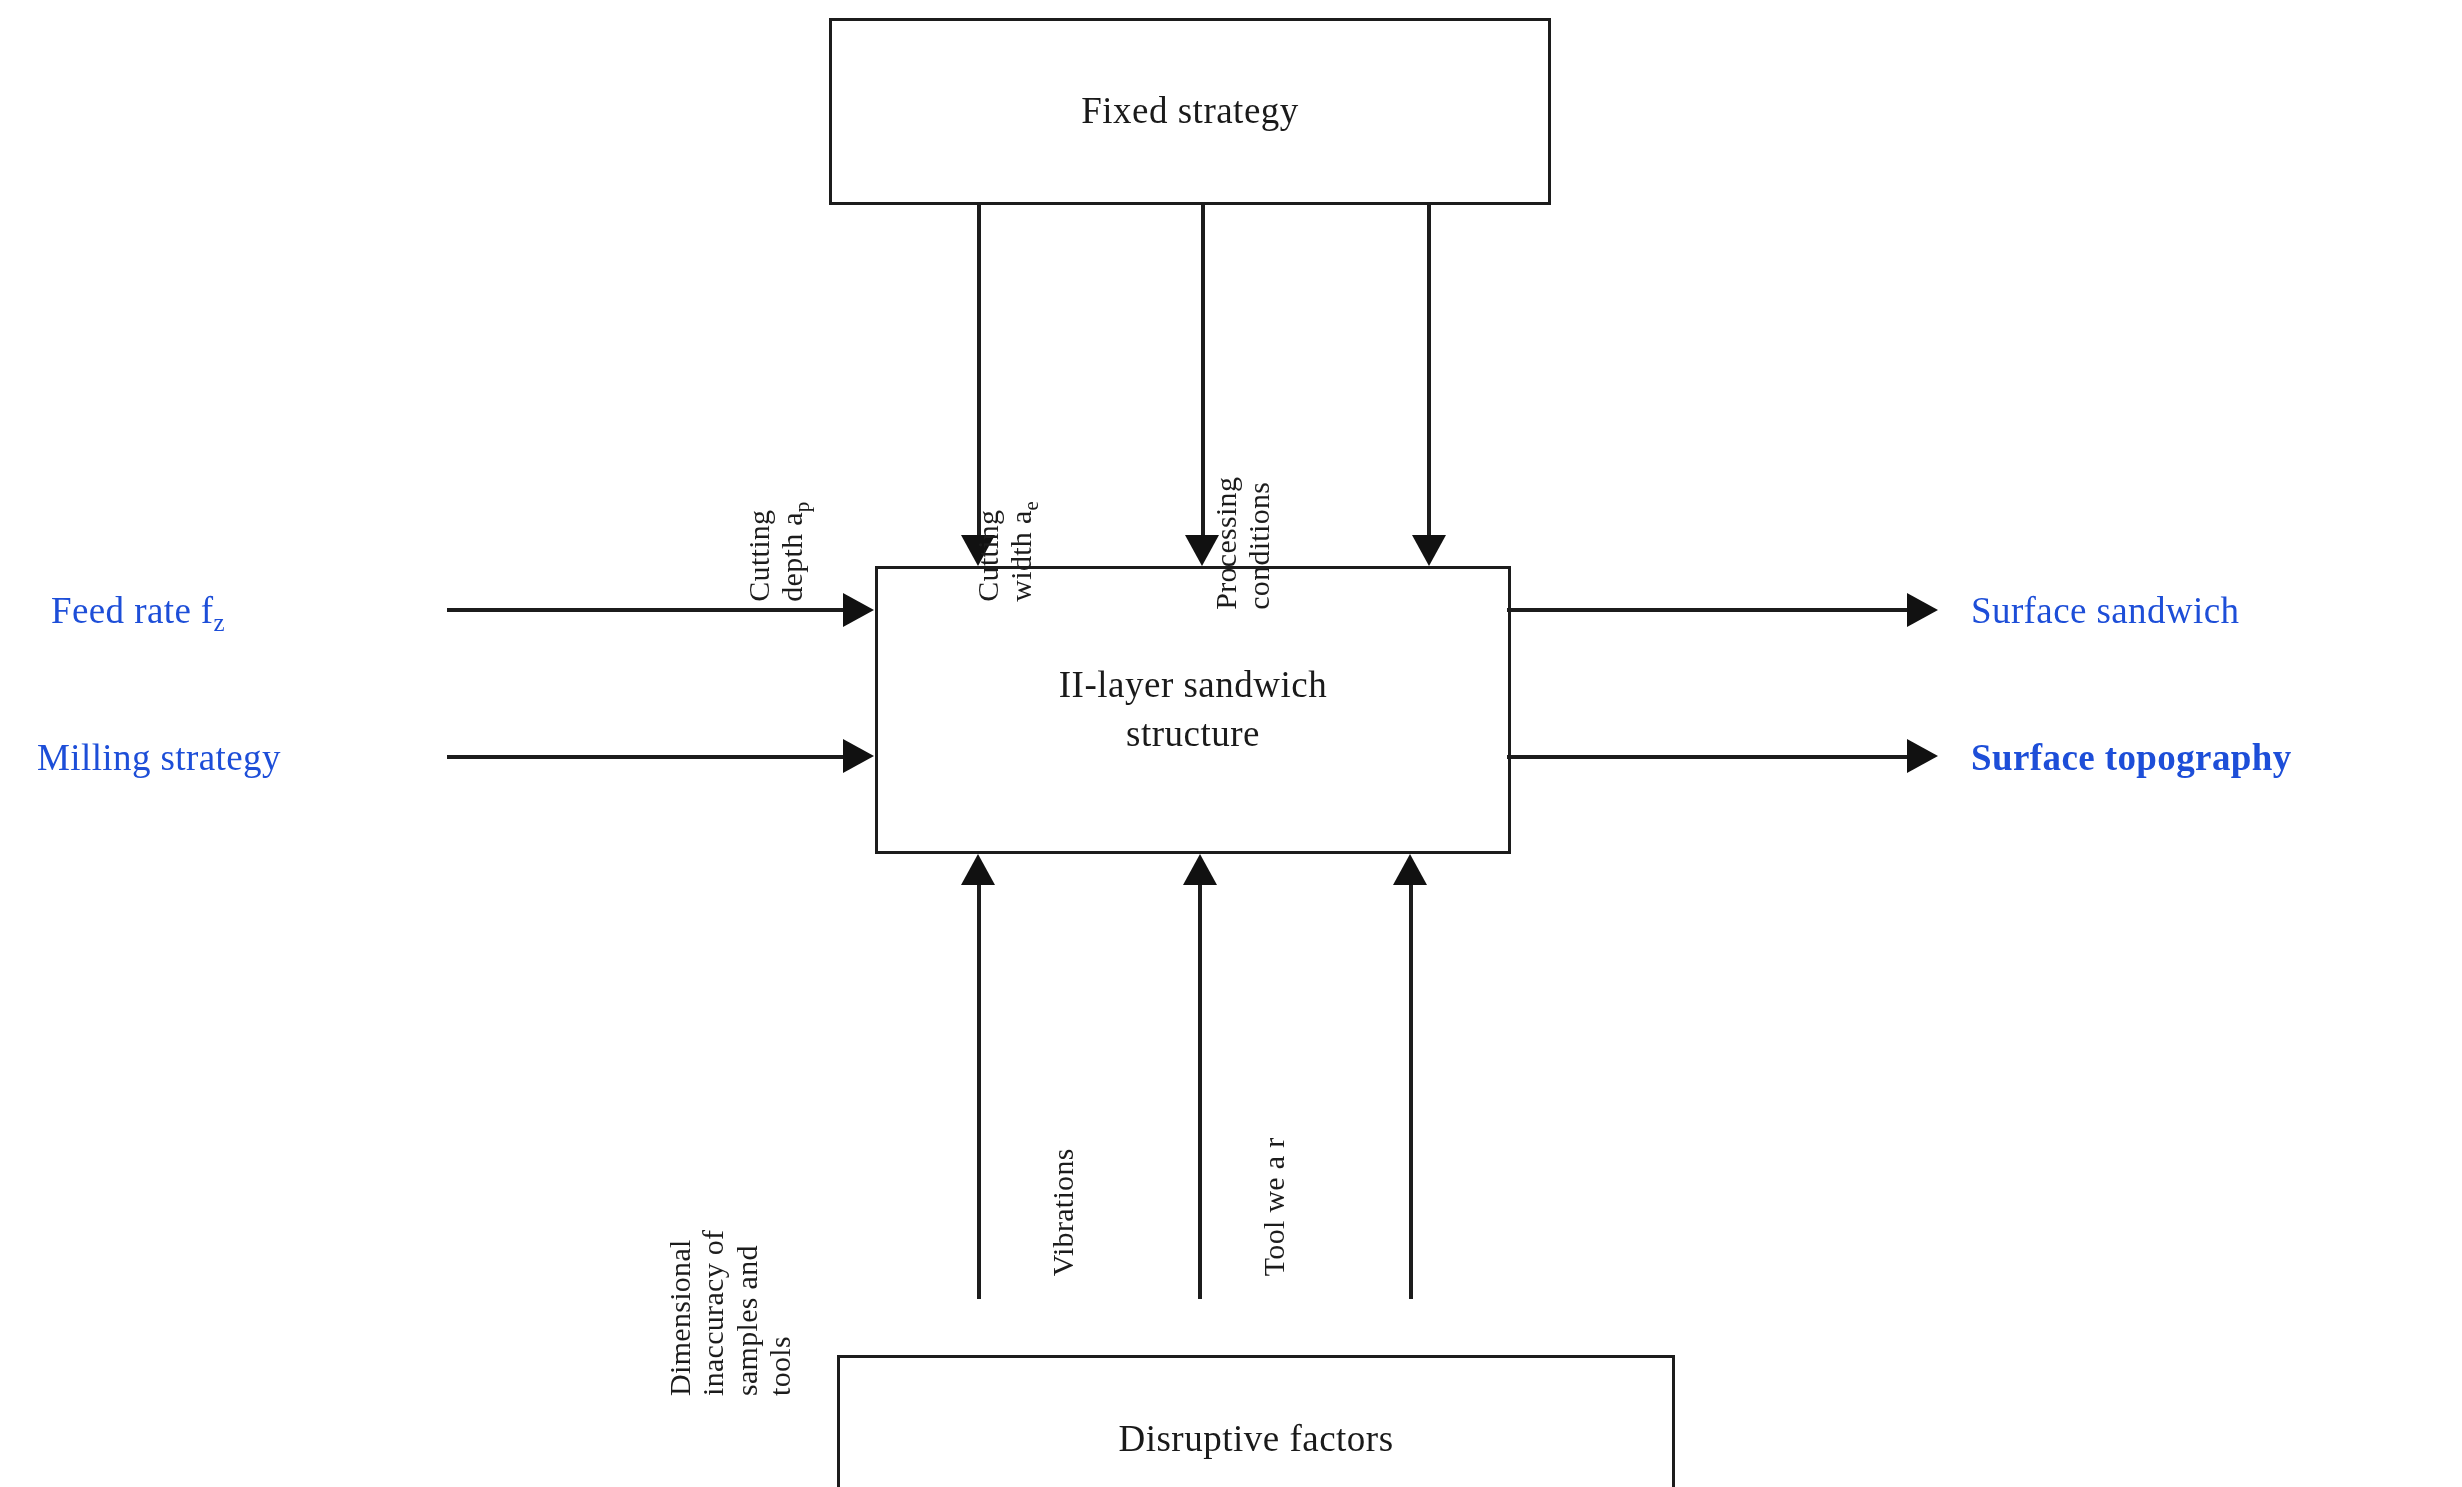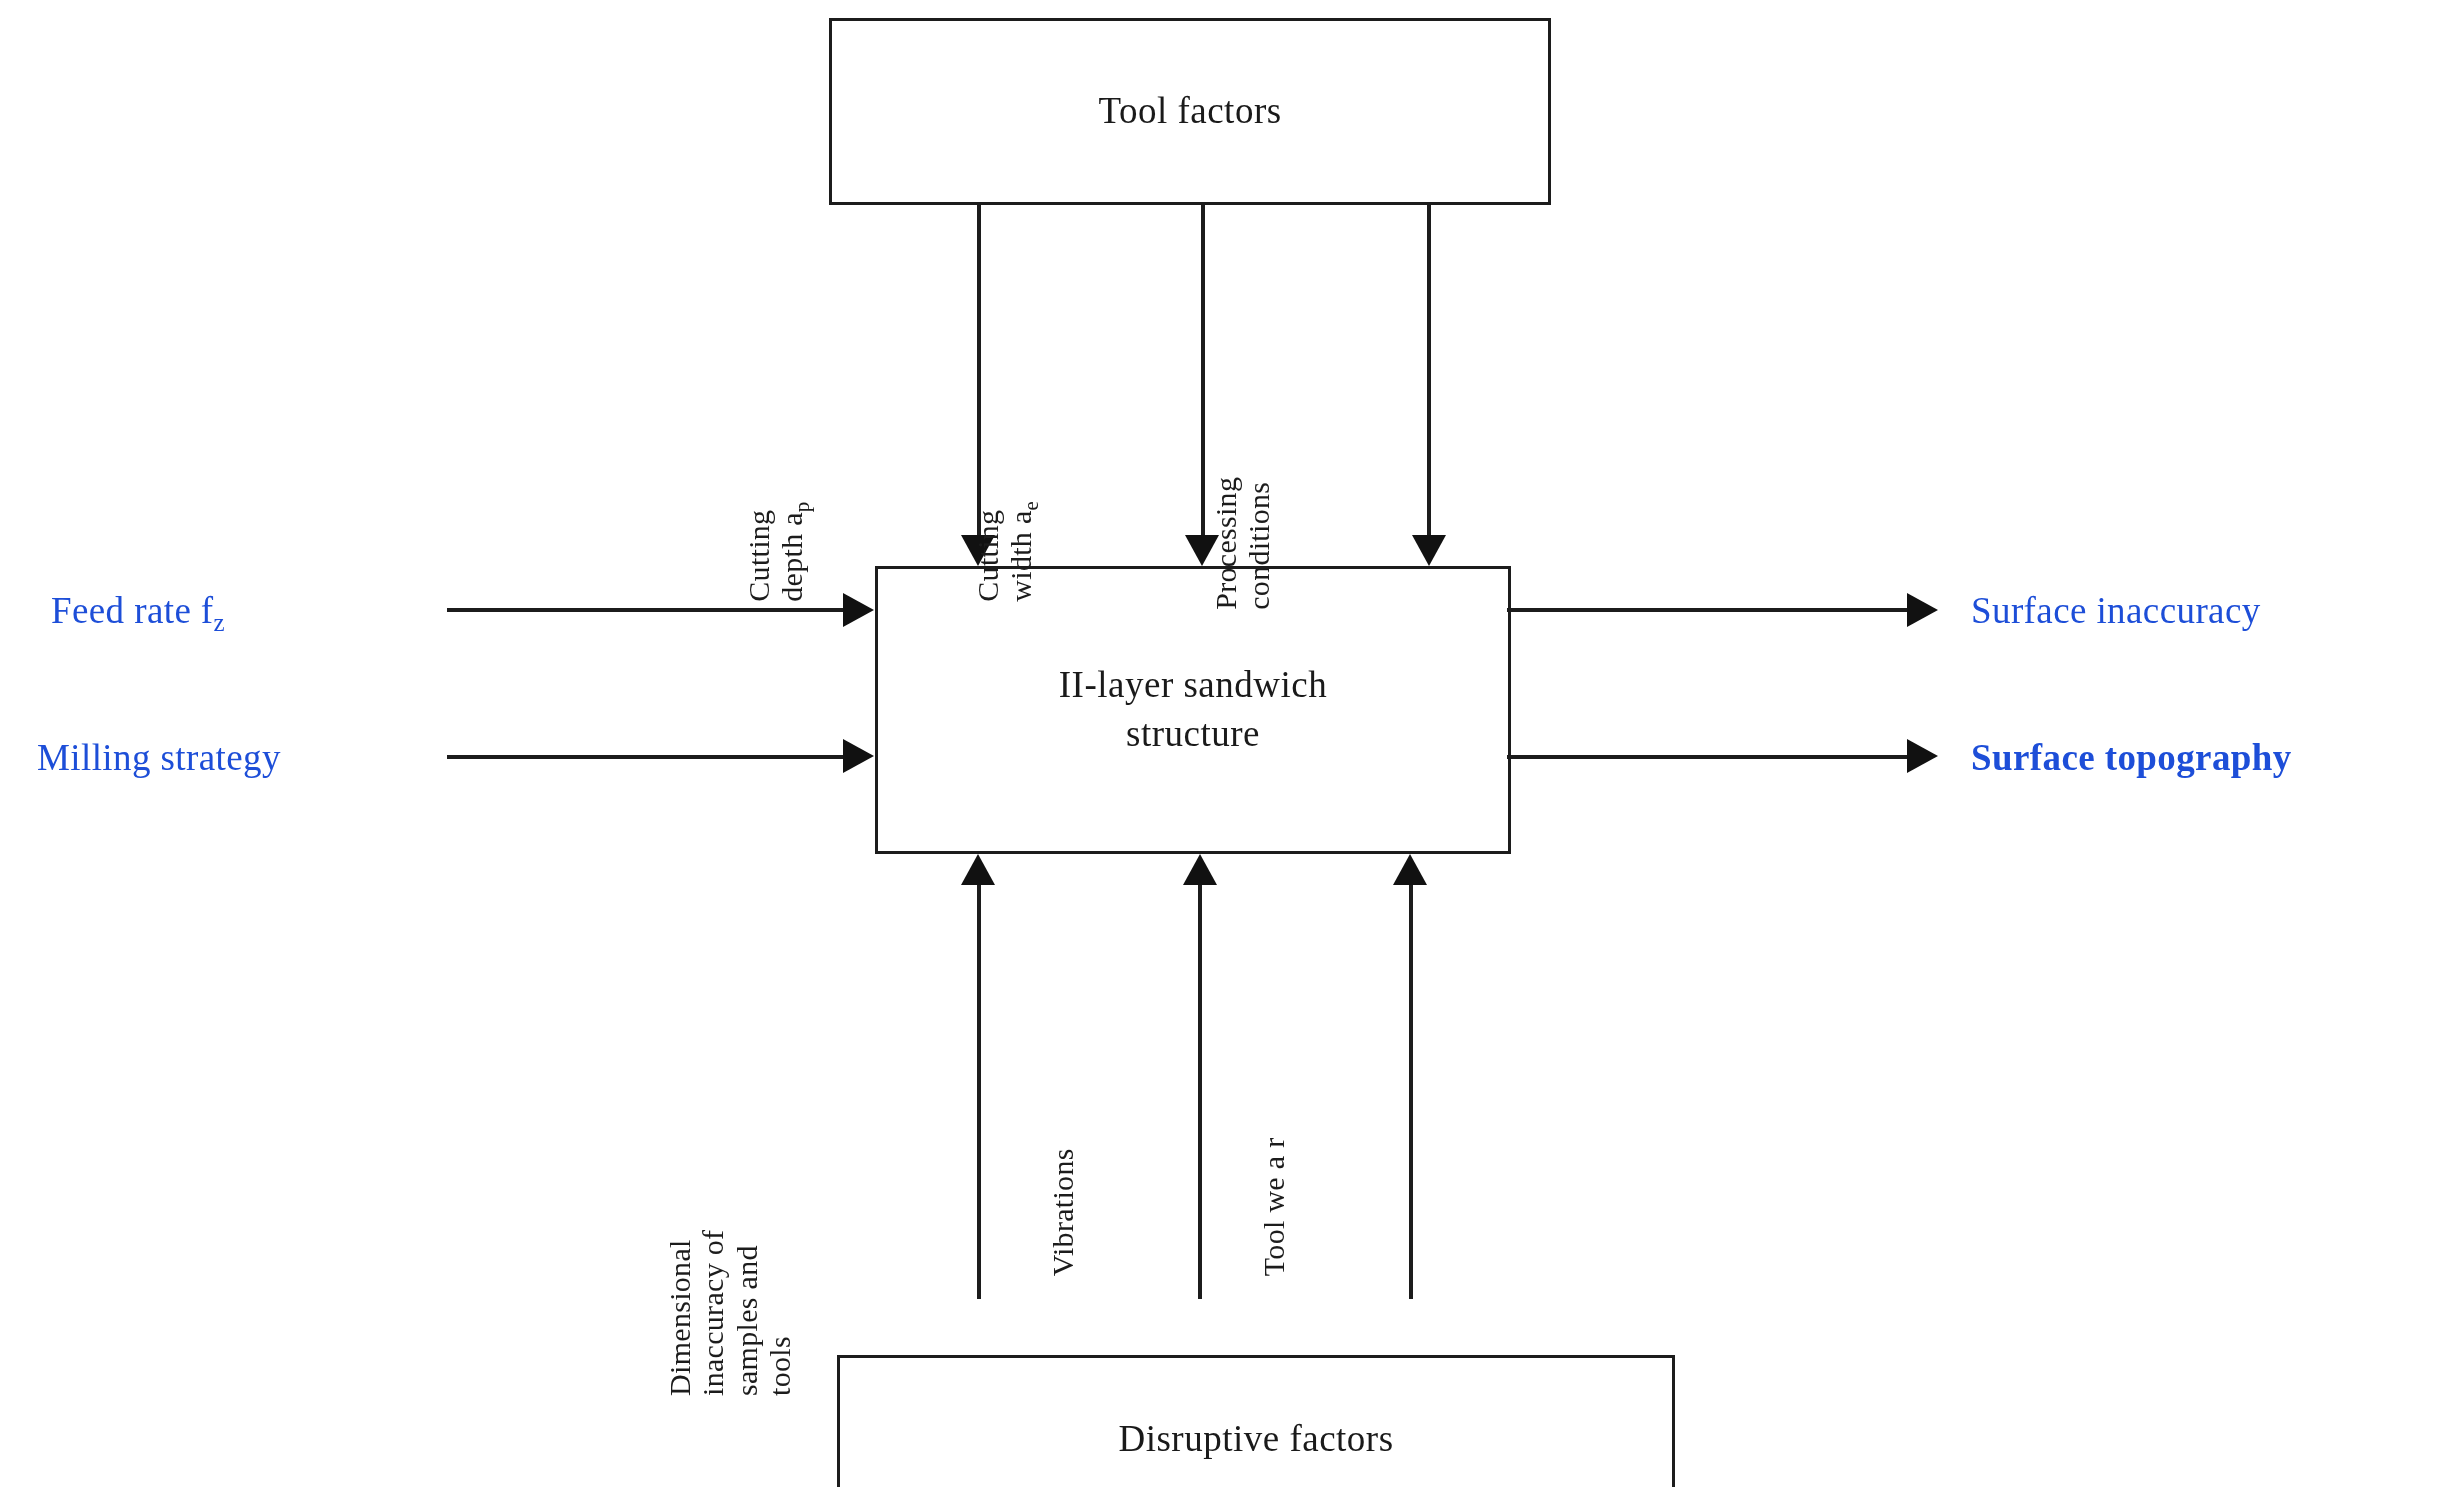--- a/index.html
+++ b/index.html
@@ -118,21 +118,21 @@
     font-size: 25px;
     vertical-align: sub;
   }
 </style>
 </head>
 <body>
 
 <div id="stage">
 
   <div class="box" id="box-fixed-factors">
-    <span class="box-label">Tool factors</span>
+    <span class="box-label">Fixed strategy</span>
   </div>
 
   <div class="box" id="box-center">
     <span class="box-label">II-layer sandwich
 structure</span>
   </div>
 
   <div class="box" id="box-disruptive-factors">
     <span class="box-label">Disruptive factors</span>
   </div>
@@ -187,21 +187,21 @@
 
   <div class="hline" style="left:447px; top:755px; width:396px;"></div>
   <div class="arrow-right" style="left:843px; top:739px;"></div>
   <div class="side-label" style="left:37px; top:736px;">
     <span>Milling  strategy</span>
   </div>
 
   <div class="hline" style="left:1507px; top:608px; width:400px;"></div>
   <div class="arrow-right" style="left:1907px; top:593px;"></div>
   <div class="side-label" style="left:1971px; top:589px;">
-    <span>Surface inaccuracy</span>
+    <span>Surface sandwich</span>
   </div>
 
   <div class="hline" style="left:1507px; top:755px; width:400px;"></div>
   <div class="arrow-right" style="left:1907px; top:739px;"></div>
   <div class="side-label" style="left:1971px; top:736px;font-weight:bold;">
     <span>Surface topography</span>
   </div>
 
 </div>
 

